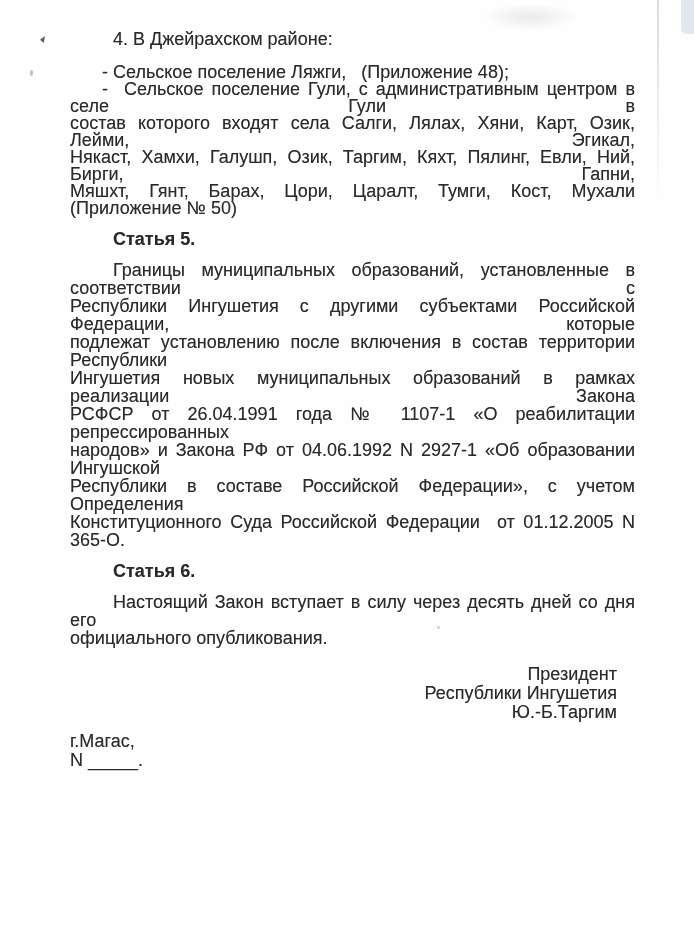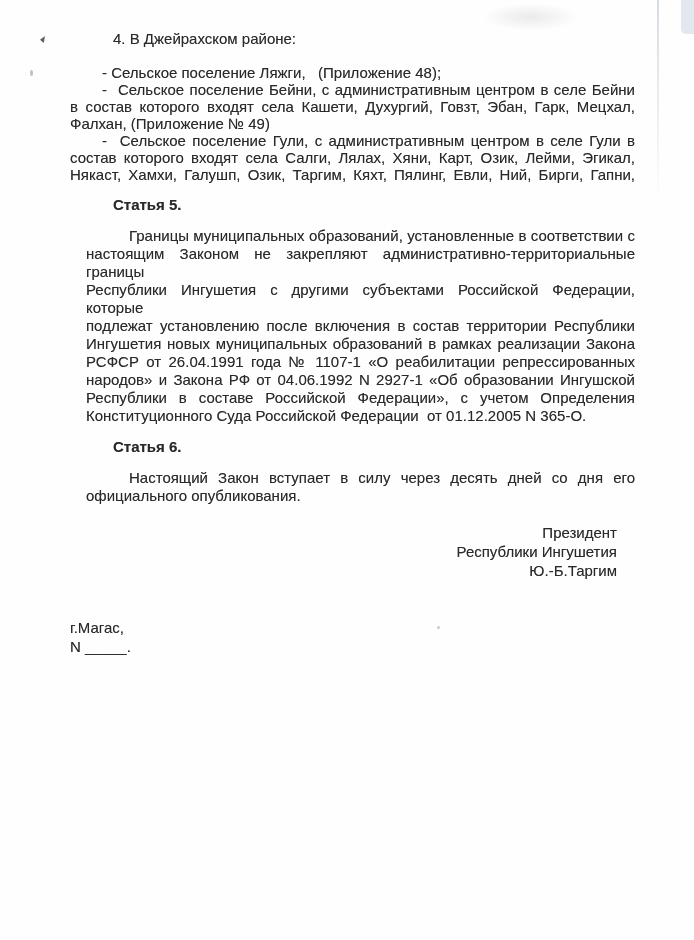--- a/index.html
+++ b/index.html
@@ -10,44 +10,44 @@
     color:#2a2a2a;
     position:relative;
     overflow:hidden;
   }
   .page {
     position:absolute; inset:0;
     background:#fefefe;
   }
   .content {
     position:absolute; left:70px; right:59px; top:0;
-    font-size:15px;
+    font-size:18px;
     text-shadow:0 0 0.6px rgba(42,42,42,0.45);
   }
   .line {
     line-height:18px;
     text-align:justify;
     text-align-last:justify;
     white-space:normal;
   }
   .items .line { line-height:17px; }
   .end { text-align-last:left; }
   .ind43 { text-indent:43px; }
   .ind32 { text-indent:32px; }
   .h-sec { margin-top:30px; }
   .items { margin-top:16px; }
   .t-art { font-weight:700; margin-top:13px; line-height:18px; text-align:right; text-align-last:left; text-indent:43px; }
-  .body-par { margin-top:13px;margin-left:16px; }
+  .body-par { margin-top:13px; }
   .sig {
     margin-top:18px;
     padding-right:18px;
     text-align:right;
   }
   .sig .line { line-height:19px; text-align-last:right; }
-  .issuance { margin-top:38px; }
+  .issuance { margin-top:10px; }
   .issuance .line { line-height:19px; text-align:left; text-align-last:left; }
 
   
   .speck { position:absolute; }
   .s1 { left:40px; top:36px; width:5px; height:7px; background:#5d5d5d; clip-path:polygon(0 55%, 100% 0, 75% 100%); }
   .s2 { left:30px; top:70px; width:3px; height:6px; background:#8f8f8f; opacity:.55; border-radius:50%; }
   .dot1 { left:437px; top:626px; width:3px; height:3px; background:#9a9a9a; opacity:.5; border-radius:50%; }
   .fold {
     position:absolute; left:657px; top:0; width:2px; height:205px;
     background:linear-gradient(to bottom, #c8d1d9, rgba(235,235,235,0));
@@ -76,35 +76,30 @@
 
   <div class="content">
 
     <div class="line end ind43 h-sec">4. В Джейрахском районе:</div>
 
     <div class="items">
       <div>
         <div class="line end ind32">-&nbsp;Сельское поселение Ляжги,&nbsp;&nbsp; (Приложение 48);</div>
       </div>
       <div>
-        <div class="line ind32">-&nbsp; Сельское поселение Бейни, с административным центром в селе Бейни</div>
-        <div class="line">в состав которого входят села Кашети, Духургий, Говзт, Эбан, Гарк, Мецхал,</div>
-        <div class="line end">Фалхан, (Приложение № 49)</div>
-      </div>
-      <div>
         <div class="line ind32">-&nbsp; Сельское поселение Гули, с административным центром в селе Гули в</div>
         <div class="line">состав которого входят села Салги, Лялах, Хяни, Карт, Озик, Лейми, Эгикал,</div>
         <div class="line">Някаст, Хамхи, Галушп, Озик, Таргим, Кяхт, Пялинг, Евли, Ний, Бирги, Гапни,</div>
+        <div class="line end">Мяшхт, Гянт, Барах, Цори, Царалт, Тумги, Кост, Мухали (Приложение № 50)</div>
       </div>
     </div>
 
     <div class="t-art">Статья 5.</div>
     <div class="body-par">
       <div class="line ind43">Границы муниципальных образований, установленные в соответствии с</div>
-      <div class="line">настоящим Законом не закрепляют административно-территориальные границы</div>
       <div class="line">Республики Ингушетия с другими субъектами Российской Федерации, которые</div>
       <div class="line">подлежат установлению после включения в состав территории Республики</div>
       <div class="line">Ингушетия новых муниципальных образований в рамках реализации Закона</div>
       <div class="line">РСФСР от 26.04.1991 года № 1107-1 «О реабилитации репрессированных</div>
       <div class="line">народов» и Закона РФ от 04.06.1992 N 2927-1 «Об образовании Ингушской</div>
       <div class="line">Республики в составе Российской Федерации», с учетом Определения</div>
       <div class="line end">Конституционного Суда Российской Федерации&nbsp; от 01.12.2005 N 365-О.</div>
     </div>
 
     <div class="t-art">Статья 6.</div>

